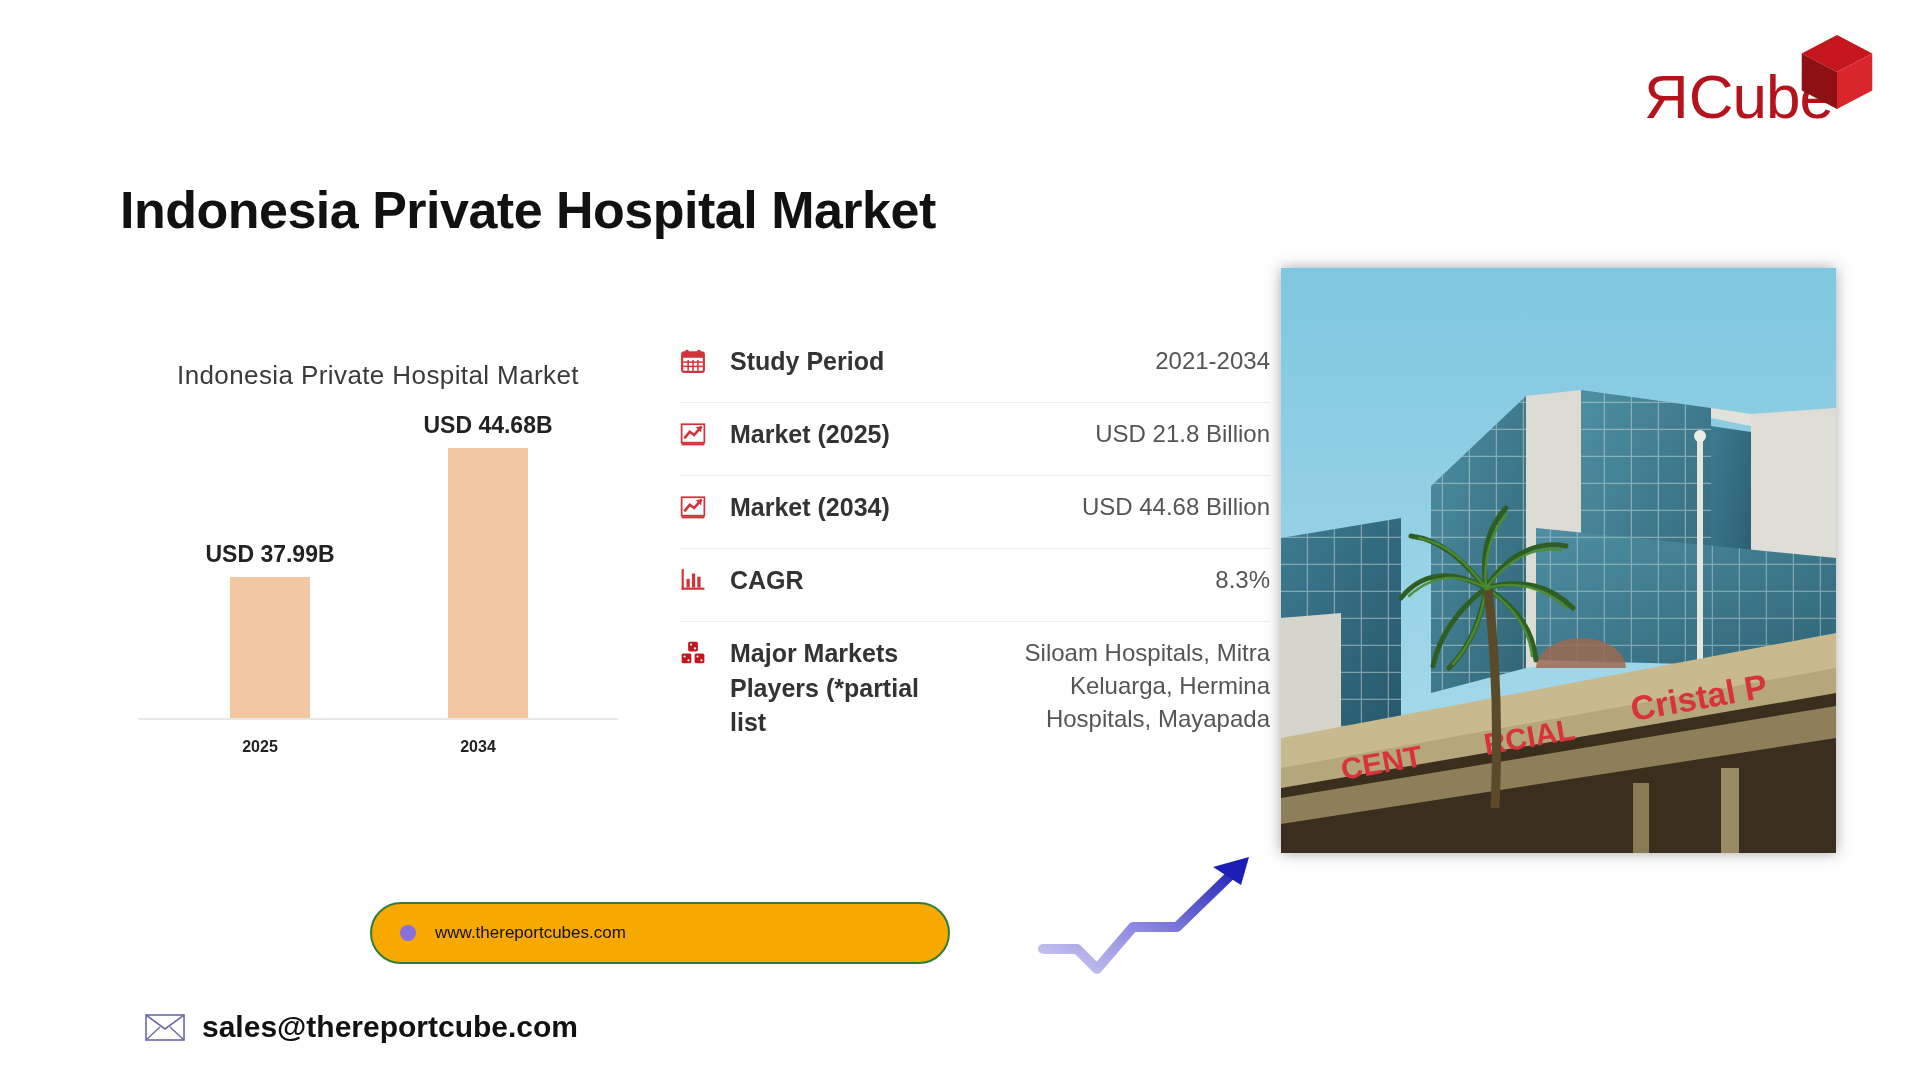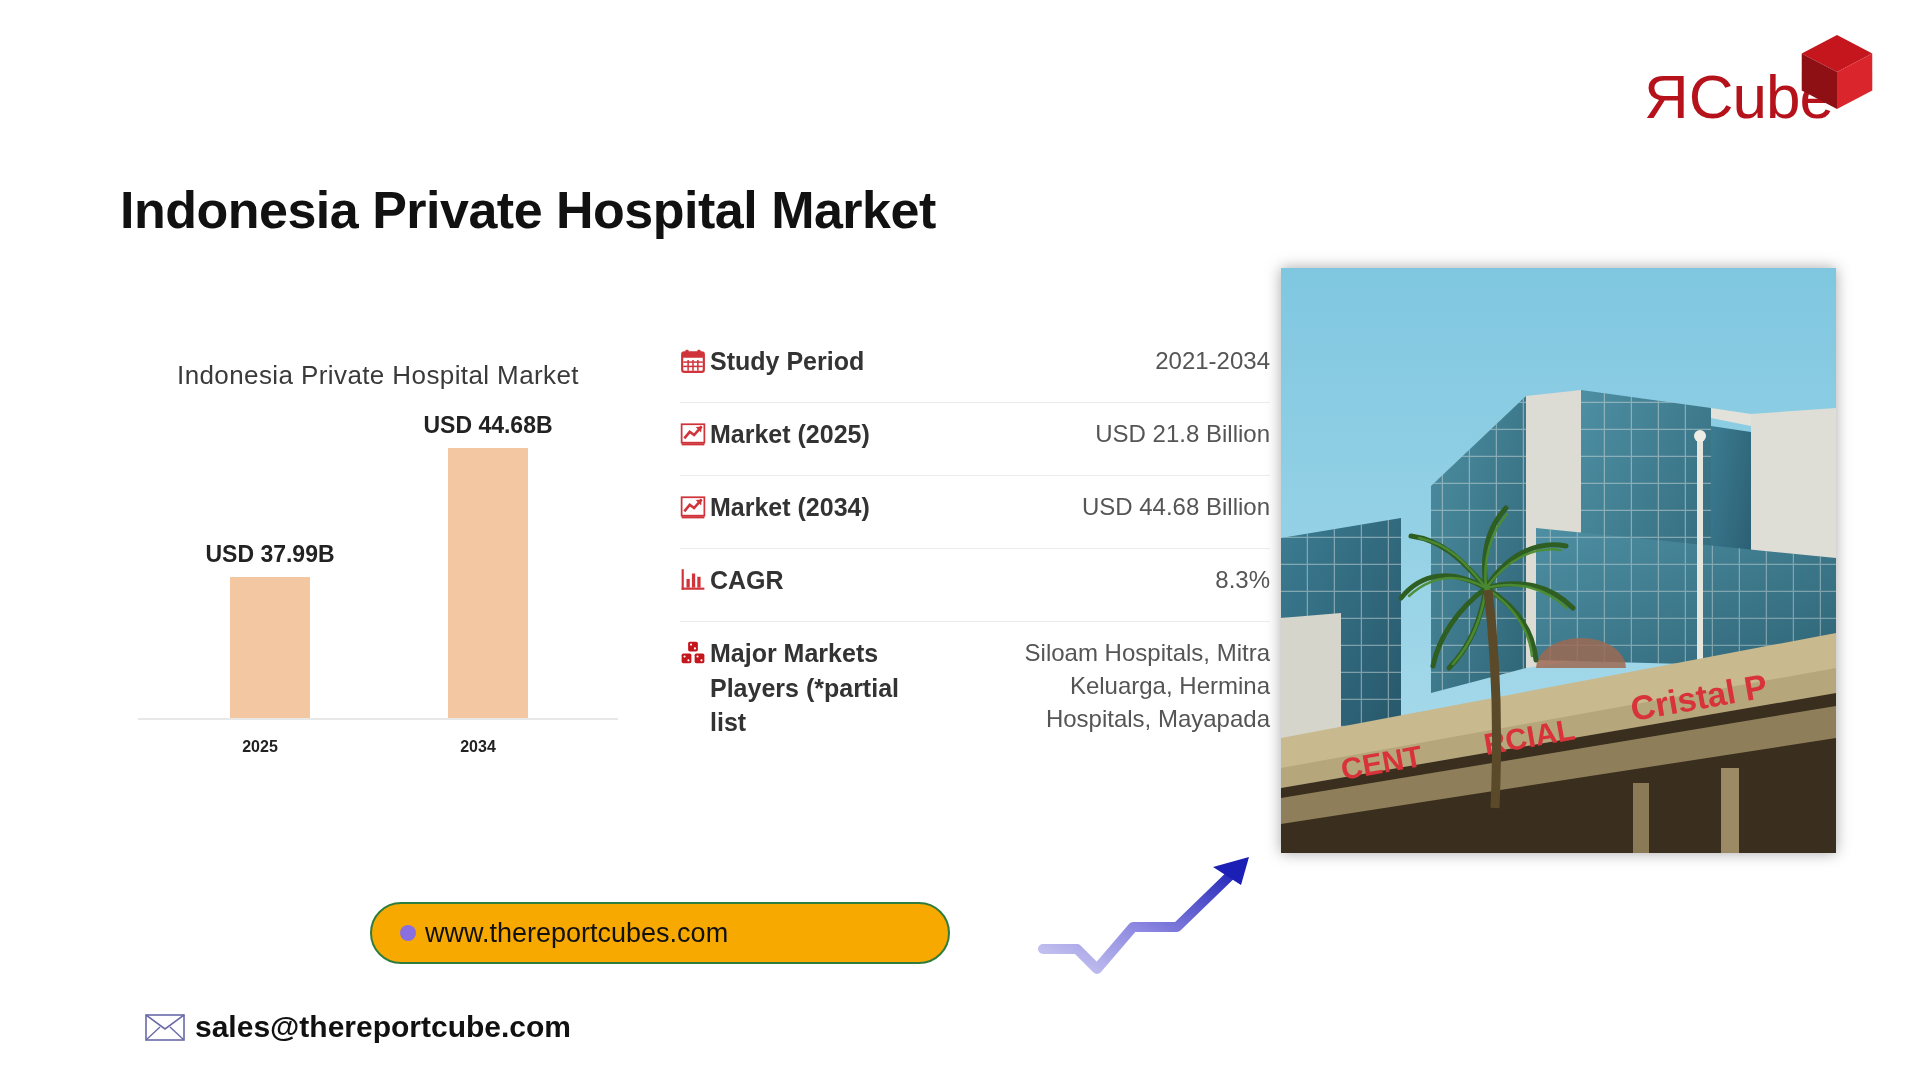--- a/index.html
+++ b/index.html
@@ -42,46 +42,46 @@
   .bar-label{position:absolute;font-size:23px;font-weight:bold;color:#222;white-space:nowrap;text-align:center;}
   .tick{position:absolute;top:378px;font-size:16px;font-weight:bold;color:#222;text-align:center;width:120px;}
   .tick-a{left:72px;}
   .tick-b{left:290px;}
 
   
   .stats{position:absolute;left:680px;top:330px;width:590px;}
   .srow{display:flex;align-items:flex-start;justify-content:space-between;
         padding:14px 0 14px 0;border-bottom:1px solid #ececec;min-height:44px;}
   .srow:last-child{border-bottom:none;}
-  .slabel{display:flex;align-items:flex-start;gap:4px;font-size:25px;font-weight:bold;color:#333;line-height:1.38;}
+  .slabel{display:flex;align-items:flex-start;gap:24px;font-size:25px;font-weight:bold;color:#333;line-height:1.38;}
   .slabel .txt{max-width:230px;}
   .svalue{font-size:24px;color:#555;text-align:right;line-height:1.38;max-width:300px;}
   .sicon{width:26px;height:26px;flex:0 0 26px;margin-top:4px;}
 
   
   .photo{position:absolute;left:1281px;top:268px;width:555px;height:585px;
          box-shadow:0 0 14px rgba(0,0,0,.35);background:#8fd0e8;overflow:hidden;}
   .photo svg{display:block;width:100%;height:100%;}
 
   
   .growth{position:absolute;left:1035px;top:845px;width:260px;height:140px;}
 
   
   .sourcebar{position:absolute;left:370px;top:902px;width:580px;height:62px;
              background:#F7A900;border-radius:31px;border:2px solid #2F7D3E;
              display:flex;align-items:center;box-sizing:border-box;}
   .dot{width:16px;height:16px;border-radius:50%;background:#8A6FE0;margin-left:28px;flex:0 0 16px;}
-  .source-url{font-size:27px;color:#111;margin-left:9px;white-space:nowrap;}
+  .source-url{font-size:17px;color:#111;margin-left:19px;white-space:nowrap;}
   .source-pill{position:absolute;left:148px;top:898px;width:258px;height:70px;
                background:#3B9BE8;border:3px solid #14556B;border-radius:35px;
                display:flex;align-items:center;justify-content:center;box-sizing:border-box;}
   .source-pill span{color:#fff;font-size:26px;font-weight:bold;letter-spacing:.3px;}
 
   
-  .email{position:absolute;left:145px;top:1010px;display:flex;align-items:center;gap:10px;}
+  .email{position:absolute;left:145px;top:1010px;display:flex;align-items:center;gap:17px;}
   .email-text{font-size:30px;font-weight:bold;color:#111;white-space:nowrap;}
   .env{width:40px;height:27px;flex:0 0 40px;}
 </style>
 </head>
 <body>
 
 <div class="stage">
 
   <div class="swoosh sw-tl">
     

